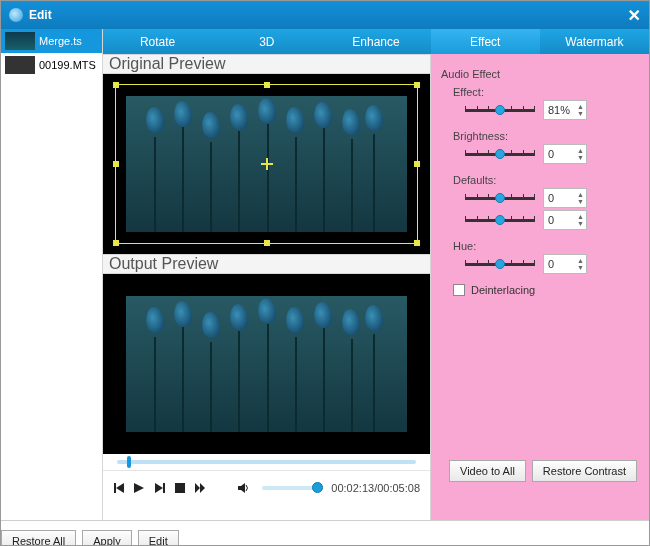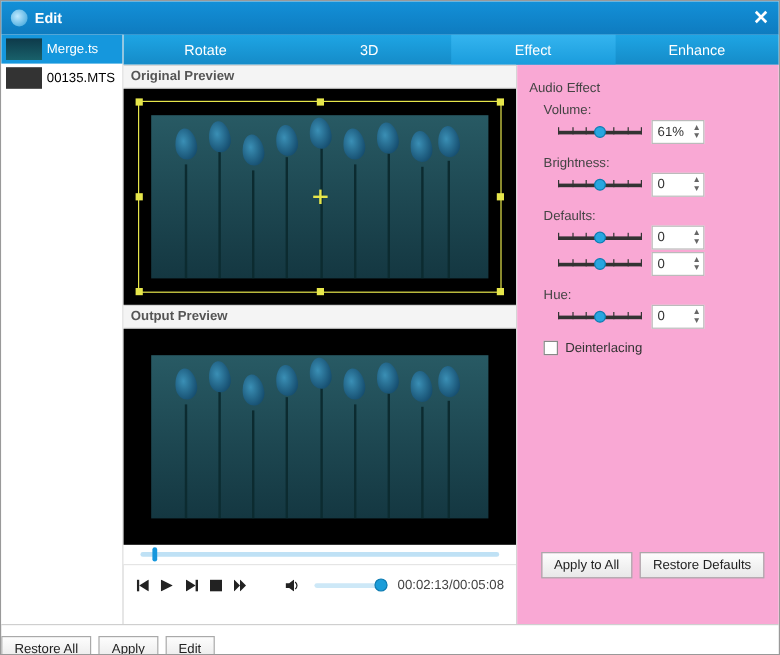--- a/index.html
+++ b/index.html
@@ -14,21 +14,21 @@
   .sb-item.selected { background: #1597dd; color: #fff; }
   .thumb { width: 30px; height: 18px; background: #1a3a3a; display: inline-block; }
   .thumb.t1 { background: linear-gradient(#0e3a4a,#18606a); }
   .thumb.t2 { background: #333; }
   .center { flex: 1; display: flex; flex-direction: column; }
   .tabs { height: 25px; background: linear-gradient(#1ea5e4,#158bc8); display: flex; color: #fff; font-size: 12px; }
   .tab { flex: 1; display: flex; align-items: center; justify-content: center; cursor: pointer; }
   .tab.active { background: linear-gradient(#34b4ef,#1a9cdc); }
   .content { flex: 1; display: flex; }
   .previews { width: 328px; display: flex; flex-direction: column; border-right: 1px solid #d6d6d6; }
-  .pv-label { height: 20px; background: #f4f4f4; border-top: 1px solid #d6d6d6; border-bottom: 1px solid #d6d6d6; font-size: 11px; color: #555; display: flex; align-items: center; padding-left: 6px; font-weight: bold; }
+  .pv-label { height: 20px; background: #f4f4f4; border-top: 1px solid #d6d6d6; border-bottom: 1px solid #d6d6d6; font-size: 16px; color: #555; display: flex; align-items: center; padding-left: 6px; }
   .pv-frame { background: #000; position: relative; flex: 1; display:flex; align-items:center; justify-content:center;}
   .pv-frame .img { width: 86%; height: 76%; background: linear-gradient(rgba(40,90,100,1),rgba(20,55,65,1)); position: relative; overflow:hidden;}
   .pv-frame#pv1 .img { position: relative; }
   .cropbox { position: absolute; left: 12px; right: 12px; top: 10px; bottom: 10px; border: 1px solid #e6e64b; }
   .cropbox .h { position: absolute; width: 6px; height: 6px; background: #e6e64b; }
   .cropbox .h.tl{left:-3px;top:-3px;} .cropbox .h.tr{right:-3px;top:-3px;}
   .cropbox .h.bl{left:-3px;bottom:-3px;} .cropbox .h.br{right:-3px;bottom:-3px;}
   .cropbox .h.tm{left:calc(50% - 3px);top:-3px;} .cropbox .h.bm{left:calc(50% - 3px);bottom:-3px;}
   .cropbox .h.ml{left:-3px;top:calc(50% - 3px);} .cropbox .h.mr{right:-3px;top:calc(50% - 3px);}
   .cross { position:absolute; left:50%; top:50%; width:12px; height:12px; transform:translate(-50%,-50%);}
@@ -74,37 +74,40 @@
 </div>
 
 <div class="main">
   <div class="sidebar">
     <div class="sb-item selected">
       <span class="thumb t1"></span>
       <span>Merge.ts</span>
     </div>
     <div class="sb-item">
       <span class="thumb t2"></span>
-      <span>00135.MTS</span>
+      <span>00199.MTS</span>
     </div>
   </div>
 
   <div class="center">
     <div class="tabs">
       <div class="tab">
           <span>Rotate</span>
         </div>
       <div class="tab">
           <span>3D</span>
         </div>
+      <div class="tab">
+          <span>Enhance</span>
+        </div>
       <div class="tab active">
           <span>Effect</span>
         </div>
       <div class="tab">
-          <span>Enhance</span>
+          <span>Watermark</span>
         </div>
     </div>
 
     <div class="content">
       <div class="previews">
         <div class="pv-label">Original Preview</div>
         <div class="pv-frame" id="pv1" style="height:180px;flex:none;">
           <div class="img">
             <div class="stalks">
               <div class="stalk" style="left:10%;height:70%"></div>
@@ -210,39 +213,39 @@
             </div>
           <span class="timecode">
             <span>00:02:13</span>/<span>00:05:08</span>
           </span>
         </div>
       </div>
 
       <div class="sidepanel" style="position:relative;">
         <div class="sp-head">Audio Effect</div>
         <div class="sp-row">
-          <label>Volume:</label>
+          <label>Effect:</label>
         </div>
         <div class="sp-row" style="margin-top:-8px;">
           <span style="width:12px"></span>
           <div class="slider">
             <div class="rail"></div>
               <div class="ticks">
                 <span></span>
                 <span></span>
                 <span></span>
                 <span></span>
                 <span></span>
                 <span></span>
                 <span></span>
               </div>
             <div class="knob" style="left:30px"></div>
           </div>
           <div class="numbox">
-            <span>61%</span>
+            <span>81%</span>
             <span class="spin">▲<br>▼</span>
           </div>
         </div>
 
 
         <div class="sp-row">
             <label>Brightness:</label>
           </div>
         <div class="sp-row" style="margin-top:-8px;">
           <span style="width:12px"></span>
@@ -333,22 +336,22 @@
               <span class="spin">▲<br>▼</span>
             </div>
         </div>
 
         <div class="chk-row">
           <span class="chk"></span>
           <span>Deinterlacing</span>
         </div>
 
         <div class="sp-btns">
-          <button class="dlg-btn">Apply to All</button>
-          <button class="dlg-btn">Restore Defaults</button>
+          <button class="dlg-btn">Video to All</button>
+          <button class="dlg-btn">Restore Contrast</button>
         </div>
       </div>
     </div>
   </div>
 </div>
 
 <div class="footer">
   <button class="dlg-btn">Restore All</button>
   <button class="dlg-btn">Apply</button>
   <button class="dlg-btn">Edit</button>

